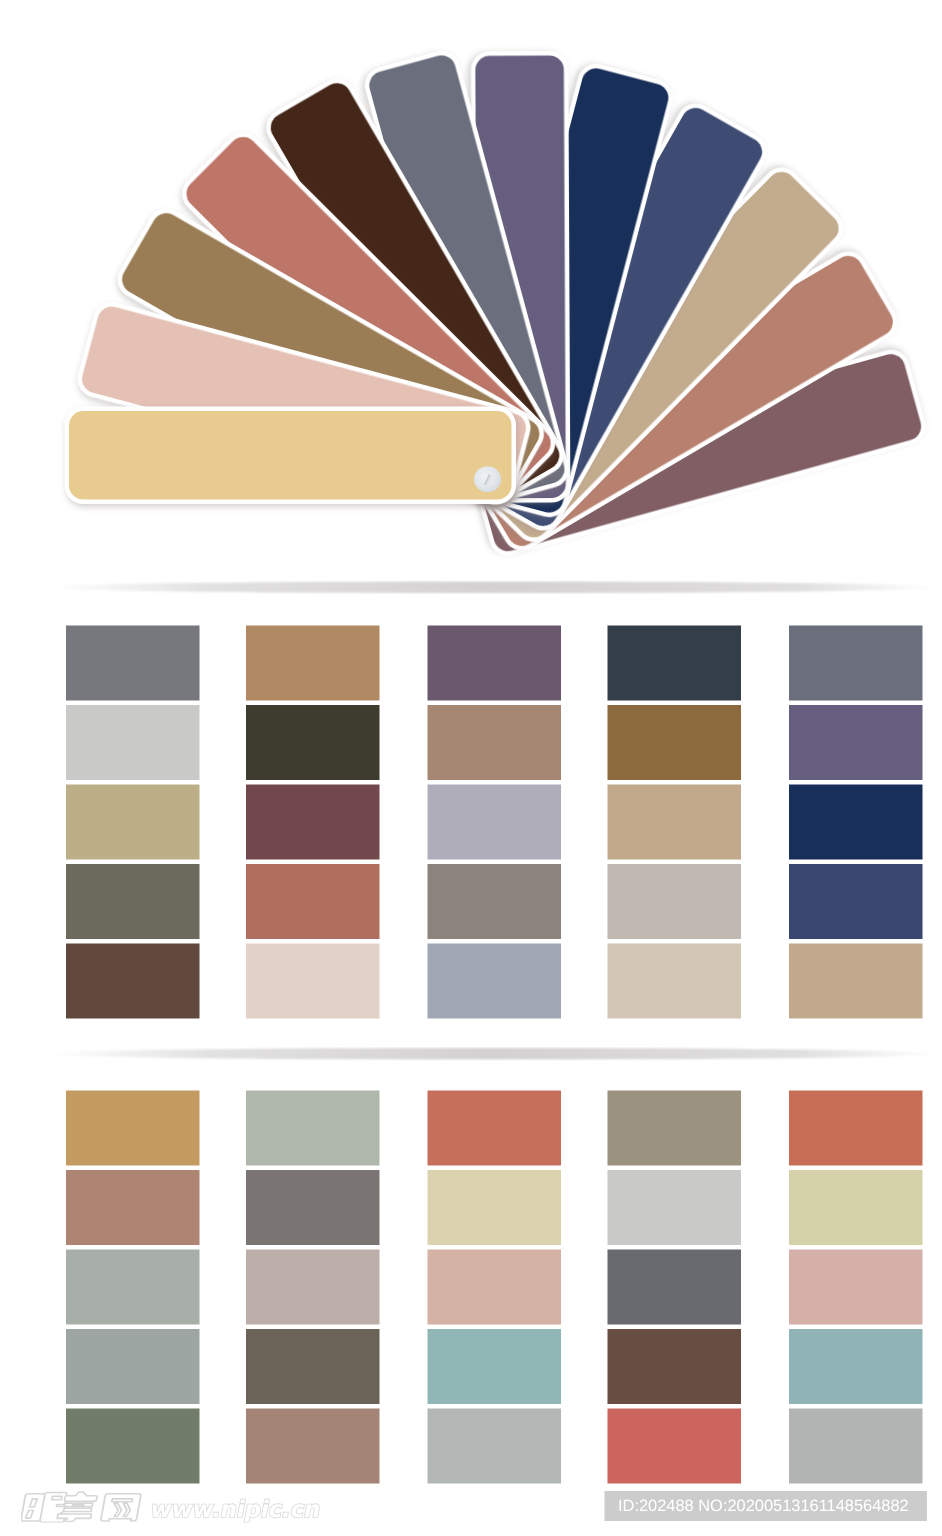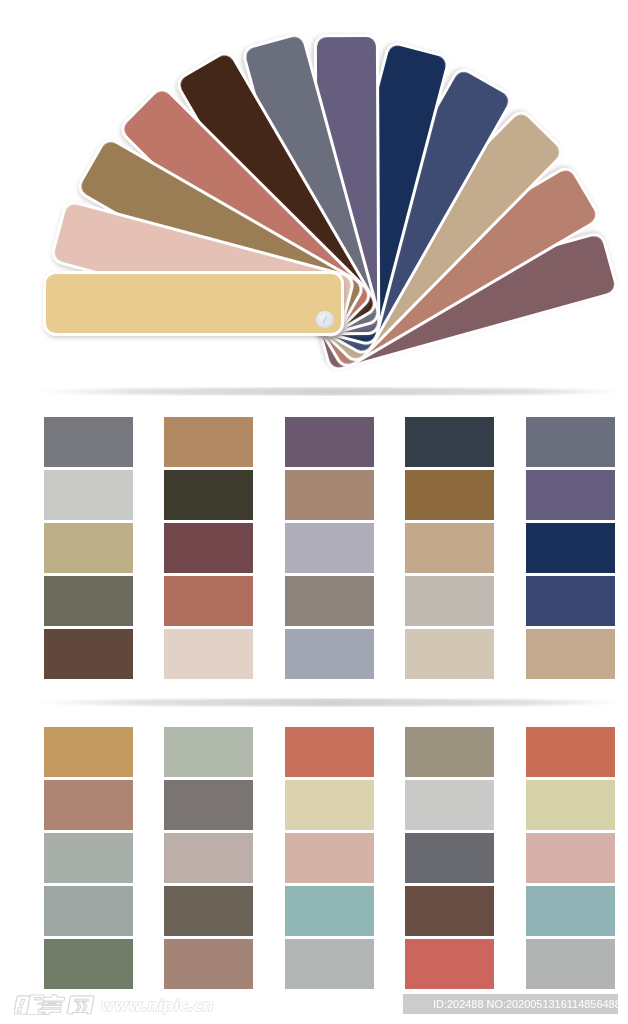--- a/index.html
+++ b/index.html
@@ -45,21 +45,21 @@
     font-size:15.2px;font-style:italic;font-weight:bold;letter-spacing:-0.05px;
     font-family:"DejaVu Sans",sans-serif;
     color:#ffffff;-webkit-text-stroke:1.15px #dcdcdc;paint-order:stroke fill;
     white-space:nowrap;line-height:17px;
   }
   #idbar{
     position:absolute;left:403.3px;top:993.8px;width:214.3px;height:19.9px;
     background:#cccccc;
   }
   #idtext{
-    position:absolute;left:433px;top:997.5px;
+    position:absolute;left:412px;top:997.5px;
     font-size:10.95px;line-height:13px;color:#ffffff;letter-spacing:0px;white-space:nowrap;
   }
 </style>
 </head>
 <body>
 
 <div class="page">
 
   <div id="fan">
       <div class="blade" style="width: 295.2px; height: 58.6px; background: rgb(128, 94, 100); border-width: 3px; border-radius: 12.5px; left: 42.5px; top: 271.05px; transform-origin: 287px 50.2px; transform: rotate(164.5deg);"></div>

